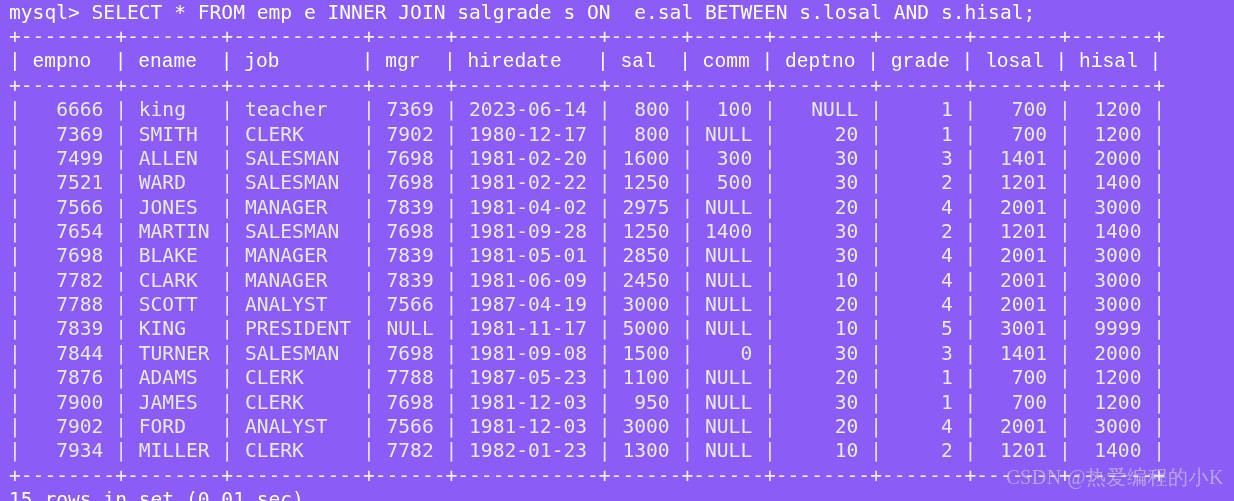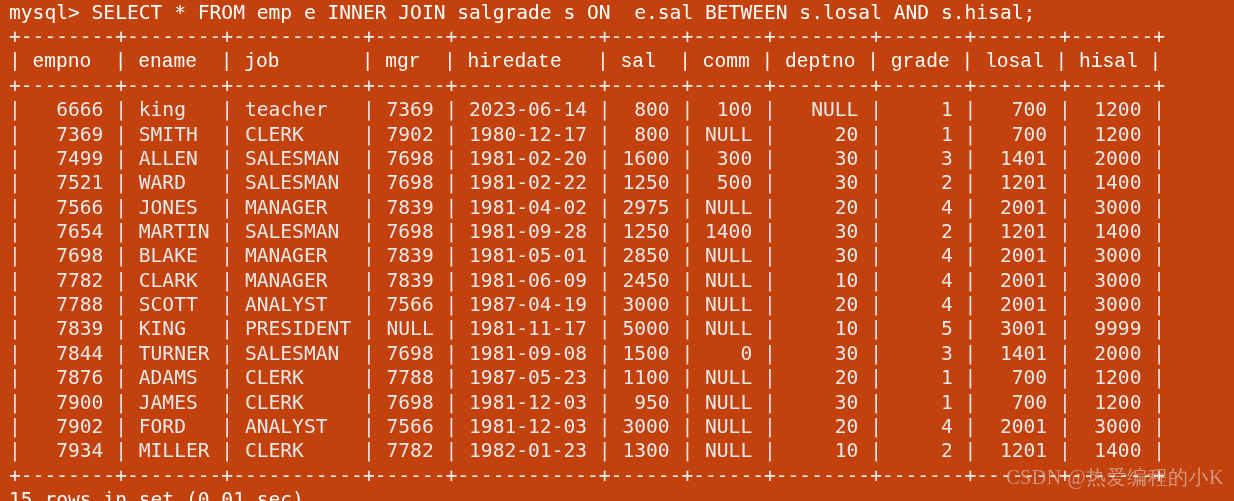--- a/index.html
+++ b/index.html
@@ -4,21 +4,21 @@
 <style>
   html, body {
     margin: 0;
     padding: 0;
     background: #0c0c0c;
   }
   #terminal {
     position: relative;
     width: 1234px;
     height: 501px;
-    background: #c2410c;
+    background: #8b5cf6;
     overflow: hidden;
     font-family: "DejaVu Sans Mono", "Liberation Mono", monospace;
     font-size: 19.6px;
     line-height: 24.35px;
     letter-spacing: 0px;
     color: #e6e6e6;
     -webkit-font-smoothing: antialiased;
   }
   #screen {
     position: absolute;

